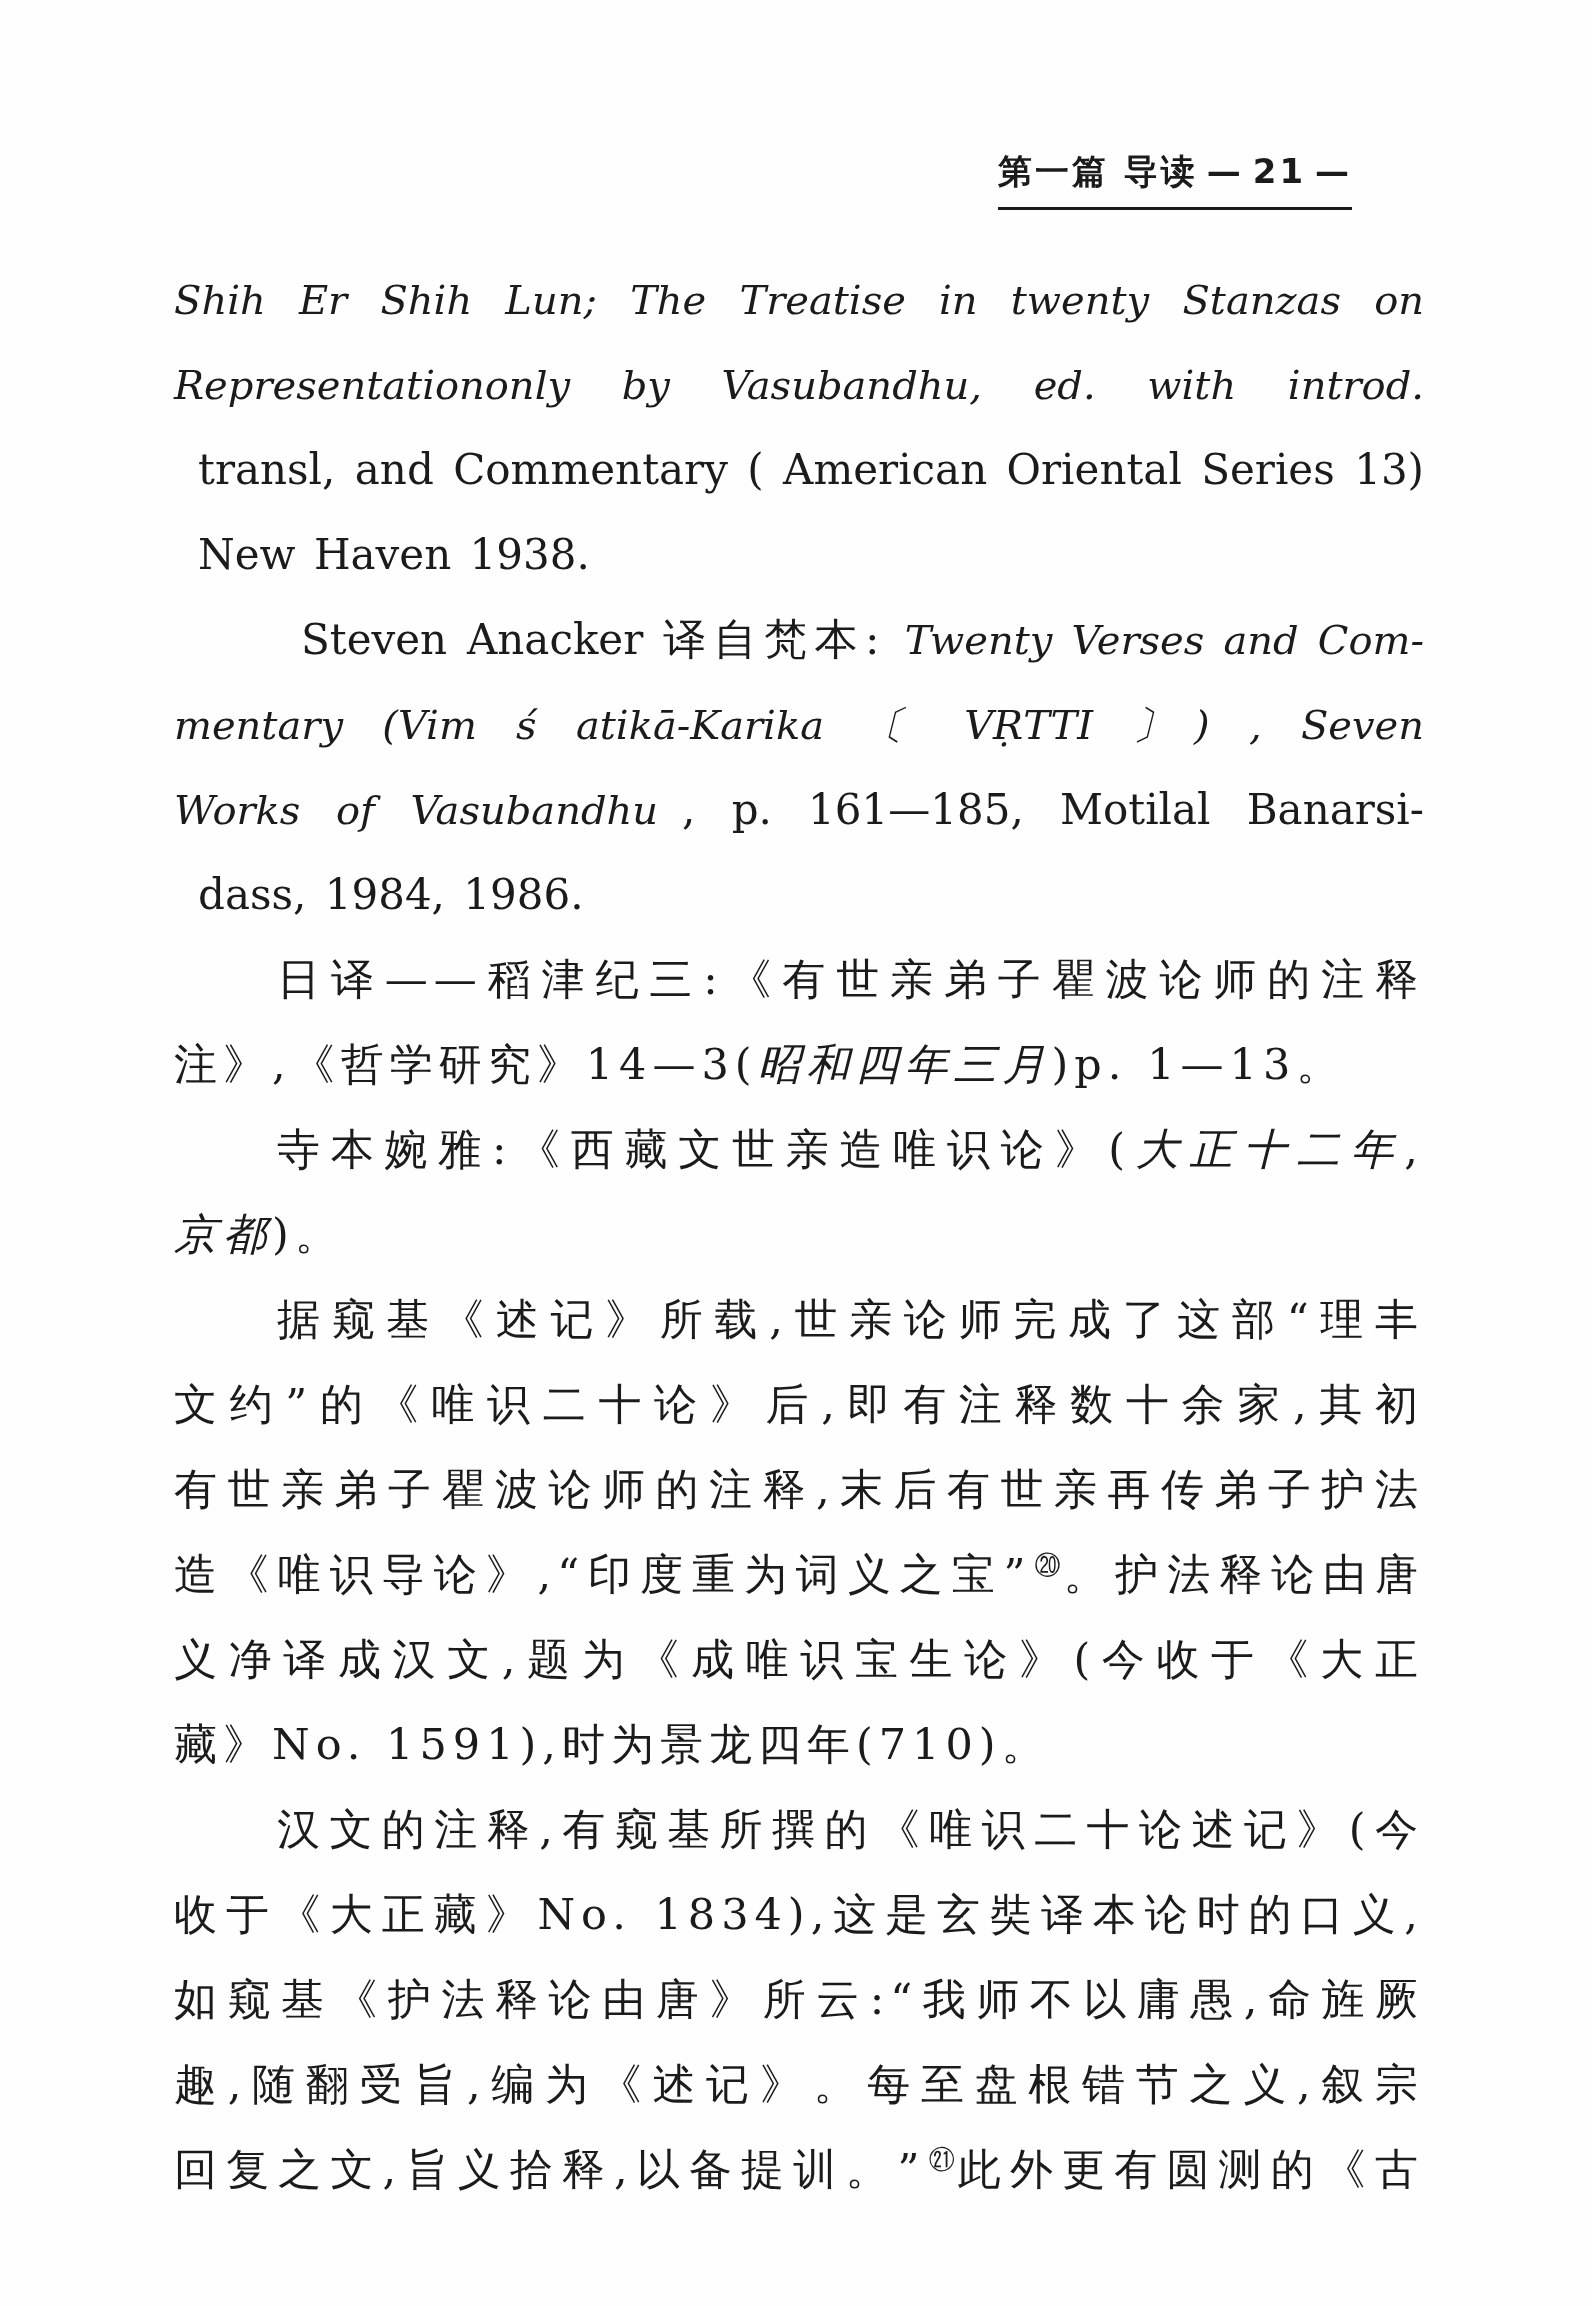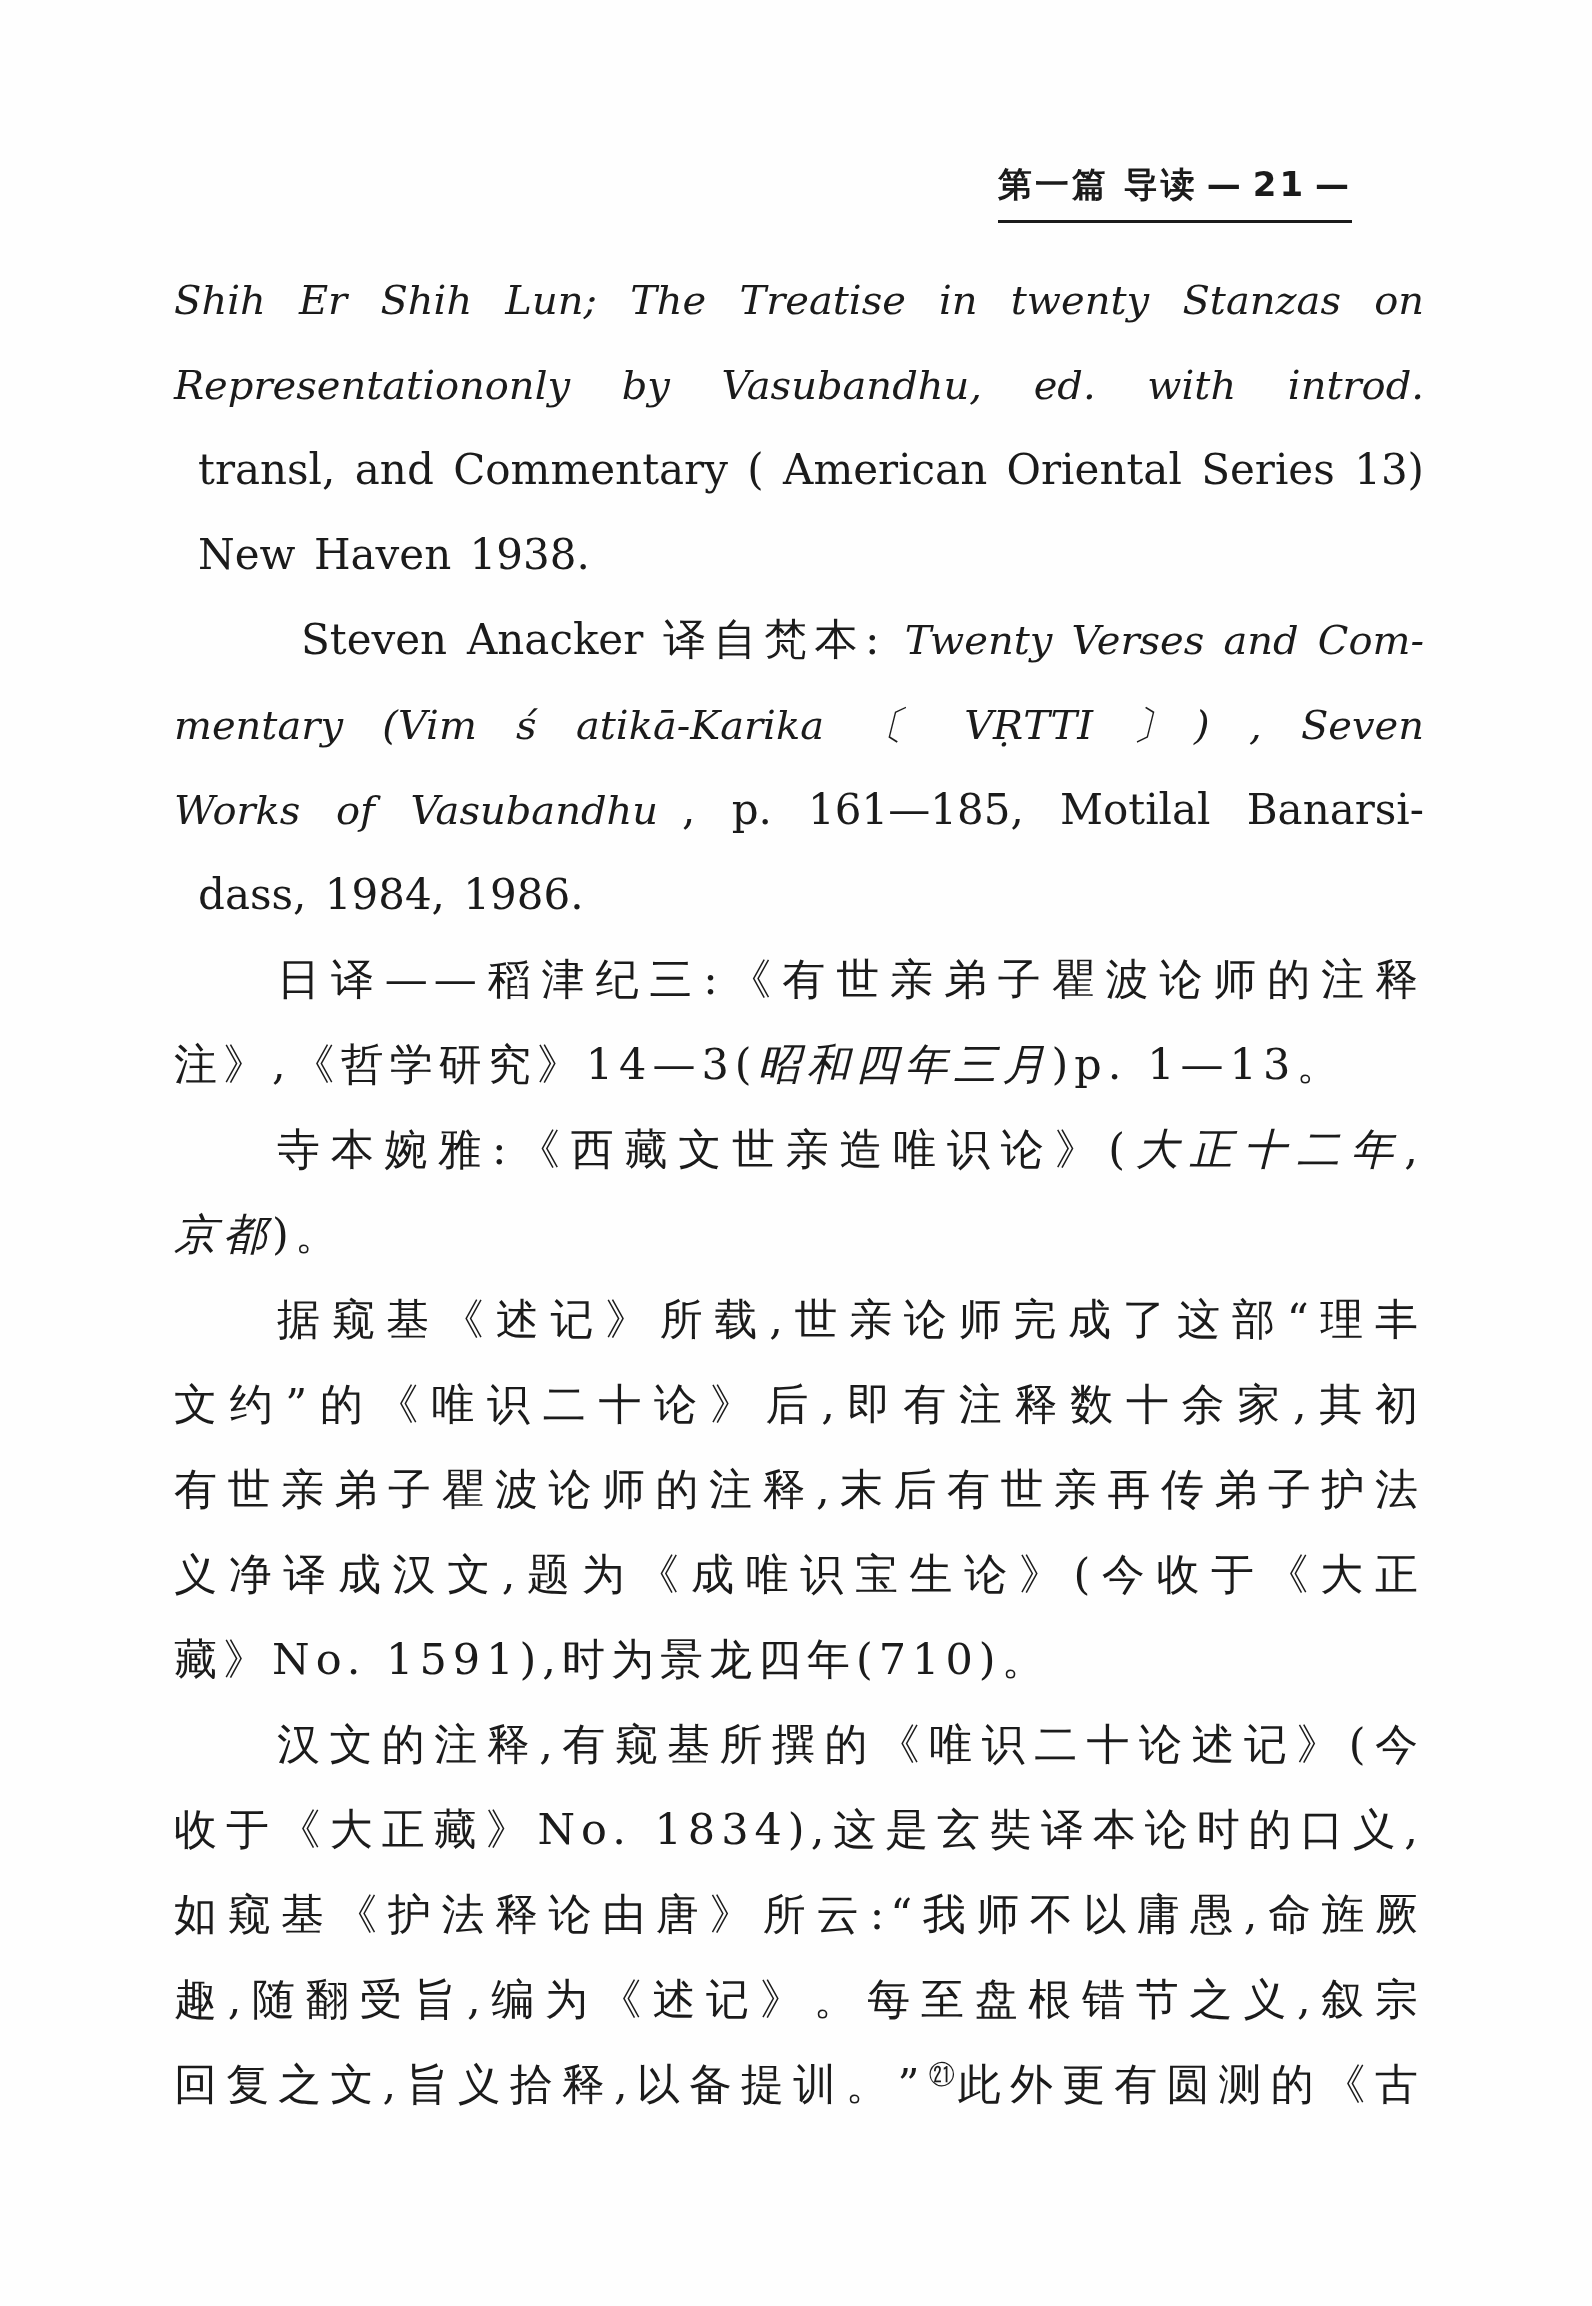--- a/index.html
+++ b/index.html
@@ -9,21 +9,21 @@
     font-family: "DejaVu Serif", "Liberation Serif", serif;
     color: #1b1b1b;
     overflow: hidden;
     position: relative;
   }
   .page { position: absolute; inset: 0; }
 
   
   .running-head {
     position: absolute;
-    left: 998px; top: 162px;
+    left: 998px; top: 149px;
     width: 354px;
     display: flex;
     justify-content: space-between;
     align-items: baseline;
     font-family: "DejaVu Sans", "Liberation Sans", sans-serif;
     font-weight: bold;
     font-size: 34px;
     letter-spacing: 3px;
     padding-bottom: 12px;
     border-bottom: 3px solid #1b1b1b;
@@ -95,20 +95,21 @@
       <div class="line just"><span class="seg-en-italic">mentary (Vim ś atikā-Karika 〔 VṚTTI 〕) , Seven</span></div>
       <div class="line just"><span class="seg-en-italic">Works of Vasubandhu</span><span class="seg-en">, p. 161—185, Motilal Banarsi-</span></div>
       <div class="line"><span class="seg-en">dass, 1984, 1986.</span></div>
       <div class="line indent just"><span class="seg-zh">日译——稻津纪三:《有世亲弟子瞿波论师的注释</span></div>
       <div class="line"><span class="seg-zh">注》,《哲学研究》14—3(</span><span class="seg-zh-kai">昭和四年三月</span><span class="seg-zh">)p. 1—13。</span></div>
       <div class="line indent just"><span class="seg-zh">寺本婉雅:《西藏文世亲造唯识论》(</span><span class="seg-zh-kai">大正十二年</span><span class="seg-zh">,</span></div>
       <div class="line"><span class="seg-zh-kai">京都</span><span class="seg-zh">)。</span></div>
       <div class="line indent just"><span class="seg-zh">据窥基《述记》所载,世亲论师完成了这部“理丰</span></div>
       <div class="line just"><span class="seg-zh">文约”的《唯识二十论》后,即有注释数十余家,其初</span></div>
       <div class="line just"><span class="seg-zh">有世亲弟子瞿波论师的注释,末后有世亲再传弟子护法</span></div>
+      <div class="line just"><span class="seg-zh">造《唯识导论》,“印度重为词义之宝”</span><span class="seg-sup">⑳</span><span class="seg-zh">。护法释论由唐</span></div>
       <div class="line just"><span class="seg-zh">义净译成汉文,题为《成唯识宝生论》(今收于《大正</span></div>
       <div class="line"><span class="seg-zh">藏》No. 1591),时为景龙四年(710)。</span></div>
       <div class="line indent just"><span class="seg-zh">汉文的注释,有窥基所撰的《唯识二十论述记》(今</span></div>
       <div class="line just"><span class="seg-zh">收于《大正藏》No. 1834),这是玄奘译本论时的口义,</span></div>
       <div class="line just"><span class="seg-zh">如窥基《护法释论由唐》所云:“我师不以庸愚,命旌厥</span></div>
       <div class="line just"><span class="seg-zh">趣,随翻受旨,编为《述记》。每至盘根错节之义,叙宗</span></div>
       <div class="line just"><span class="seg-zh">回复之文,旨义拾释,以备提训。”</span><span class="seg-sup">㉑</span><span class="seg-zh">此外更有圆测的《古</span></div>
     </div>
 
 </div>

